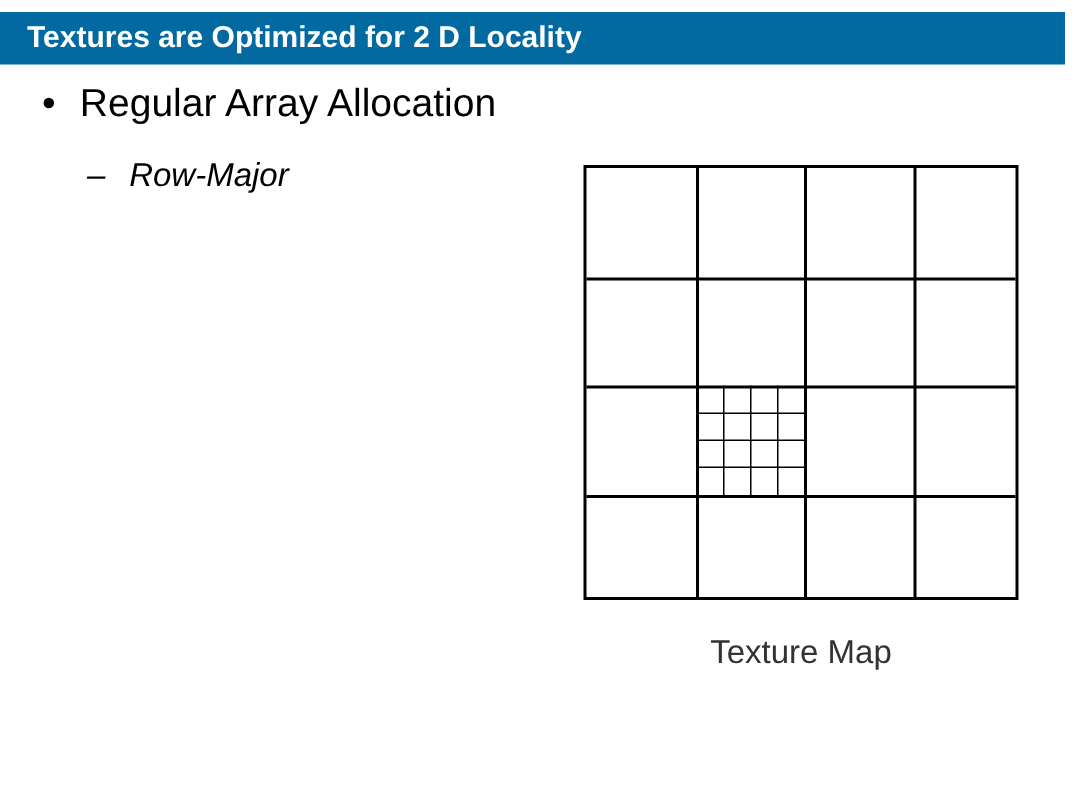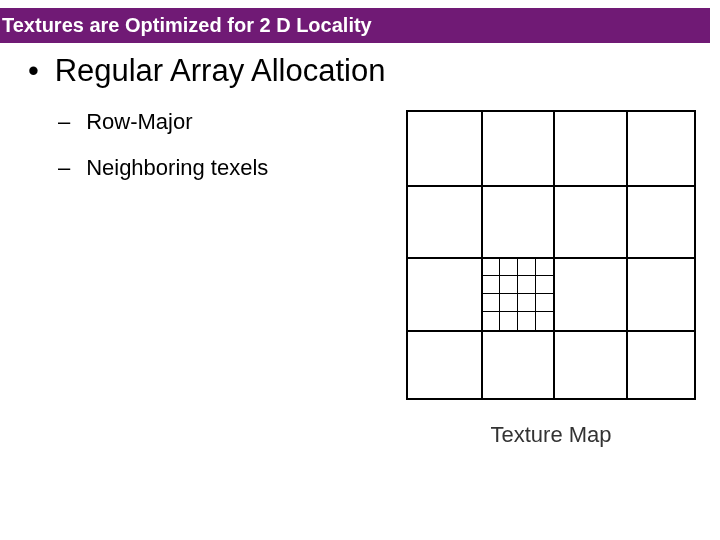--- a/index.html
+++ b/index.html
@@ -9,51 +9,52 @@
     }
     body {
       width: 720px;
       height: 540px;
       background: white;
       font-family: Arial, Helvetica, sans-serif;
       position: relative;
       overflow: hidden;
     }
     .title-bar {
-      background: #701a75;
+      background: #0369a1;
       color: white;
-      padding: 6px 2px;
+      padding: 6px 18px;
       margin: 8px 10px 10px 0;
       font-size: 20px;
       font-weight: bold;
     }
     .content {
       padding: 0 20px;
     }
     .bullet-1 {
-      font-size: 31px;
+      font-size: 26px;
       color: black;
       margin: 6px 0 6px 8px;
     }
     .bullet-2 {
       font-size: 22px;
       color: black;
       margin: 20px 0 8px 38px;
+      font-style: italic;
     }
     .dot {
       display: inline-block;
       width: 18px;
     }
     .dash {
       display: inline-block;
       width: 22px;
     }
     .diagram {
       position: absolute;
-      right: 24px;
+      right: 41px;
       top: 110px;
       width: 290px;
     }
     .grid {
       position: relative;
       width: 290px;
       height: 290px;
       border: 2px solid black;
     }
     .vline, .hline {
@@ -97,24 +98,20 @@
 <div class="content">
   <div class="bullet-1">
     <span class="dot">•</span>
     <span>Regular Array Allocation</span>
   </div>
   <div class="bullet-2">
     <span class="dash">–</span>
     <span>Row-Major</span>
   </div>
 
-  <div class="bullet-2">
-    <span class="dash">–</span>
-    <span>Neighboring texels</span>
-  </div>
 </div>
 
 <div class="diagram">
   <div class="grid">
 
     <div class="vline" style="left:72.5px"></div>
     <div class="vline" style="left:145px"></div>
     <div class="vline" style="left:217.5px"></div>
     <div class="hline" style="top:72.5px"></div>
     <div class="hline" style="top:145px"></div>

